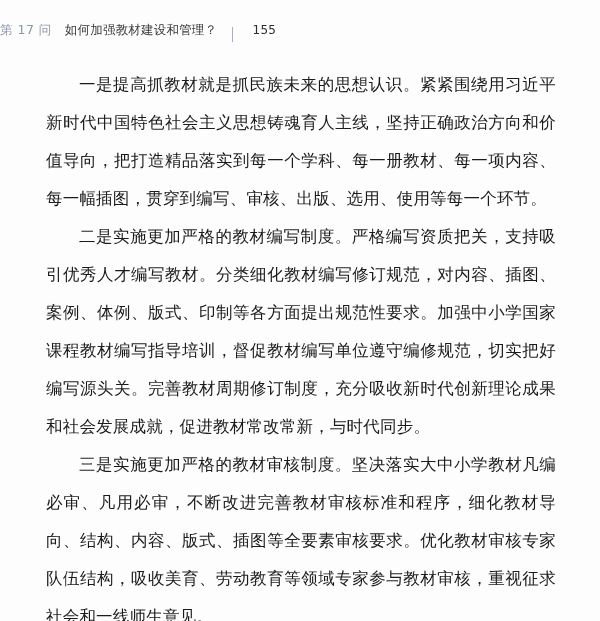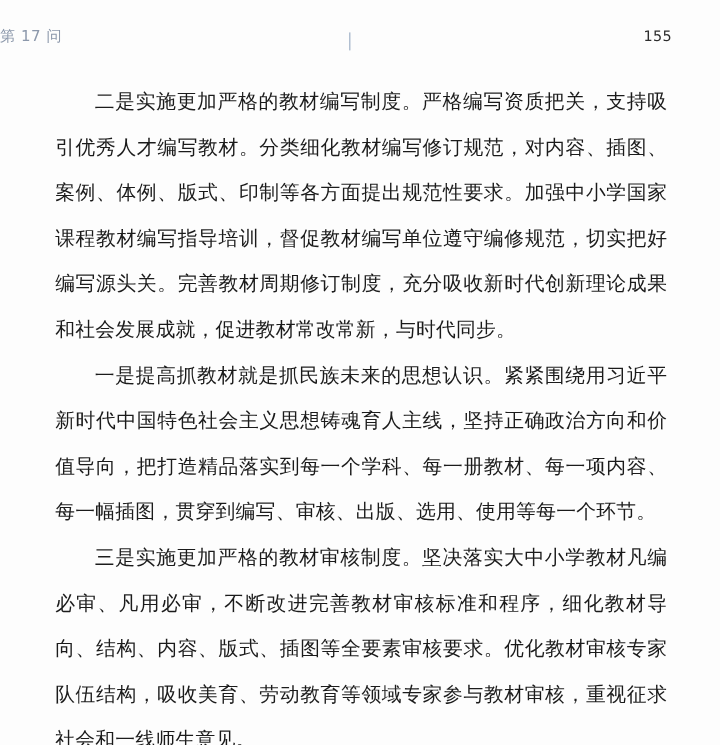--- a/index.html
+++ b/index.html
@@ -24,21 +24,21 @@
 
   
   .header {
     position: absolute;
     top: 22px;
     left: 0;
     right: 0;
     height: 24px;
     display: flex;
     align-items: baseline;
-    justify-content: space-between;
+    justify-content: flex-start;
     padding-right: 40px;
     box-sizing: border-box;
   }
 
   .hdr-qnum {
     font-size: 12.5px;
     color: #8c98ab;
     letter-spacing: 0.5px;
     font-family: "DejaVu Sans", "Liberation Sans", sans-serif;
     white-space: nowrap;
@@ -93,24 +93,25 @@
     font-weight: 500;
   }
 </style>
 </head>
 <body>
 
 <div class="page">
 
   <div class="header">
     <span class="hdr-qnum">第 17 问</span>
+    <span class="hdr-title">如何加强教材建设和管理？</span>
     <span class="hdr-rule"></span>
     <span class="hdr-page">155</span>
   </div>
 
   <div class="body-col">
+    <p class="para">一是提高抓教材就是抓民族未来的思想认识。紧紧围绕用习近平新时代中国特色社会主义思想铸魂育人主线，坚持正确政治方向和价值导向，把打造精品落实到每一个学科、每一册教材、每一项内容、每一幅插图，贯穿到编写、审核、出版、选用、使用等每一个环节。</p>
     <p class="para">二是实施更加严格的教材编写制度。严格编写资质把关，支持吸引优秀人才编写教材。分类细化教材编写修订规范，对内容、插图、案例、体例、版式、印制等各方面提出规范性要求。加强中小学国家课程教材编写指导培训，督促教材编写单位遵守编修规范，切实把好编写源头关。完善教材周期修订制度，充分吸收新时代创新理论成果和社会发展成就，促进教材常改常新，与时代同步。</p>
-    <p class="para">一是提高抓教材就是抓民族未来的思想认识。紧紧围绕用习近平新时代中国特色社会主义思想铸魂育人主线，坚持正确政治方向和价值导向，把打造精品落实到每一个学科、每一册教材、每一项内容、每一幅插图，贯穿到编写、审核、出版、选用、使用等每一个环节。</p>
     <p class="para">三是实施更加严格的教材审核制度。坚决落实大中小学教材凡编必审、凡用必审，不断改进完善教材审核标准和程序，细化教材导向、结构、内容、版式、插图等全要素审核要求。优化教材审核专家队伍结构，吸收美育、劳动教育等领域专家参与教材审核，重视征求社会和一线师生意见。</p>
 
   </div>
 
 </div>
 
 </body></html>

